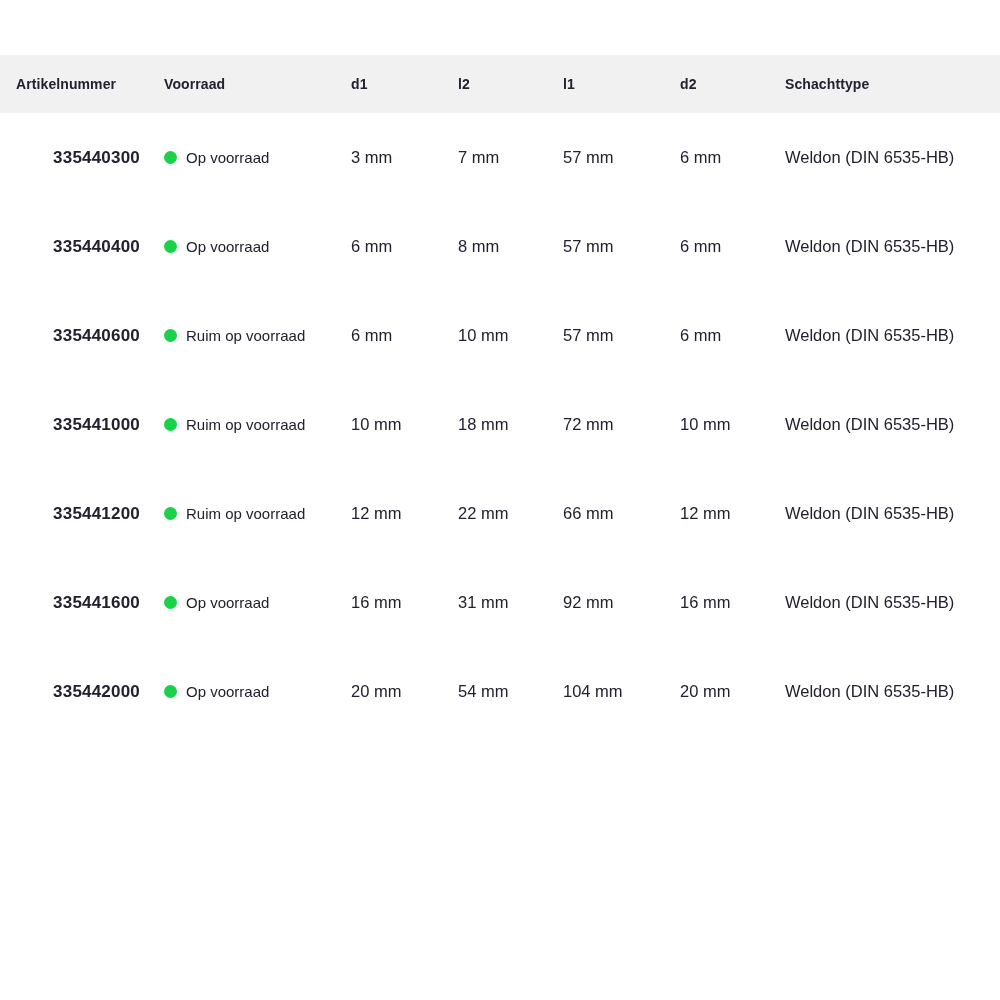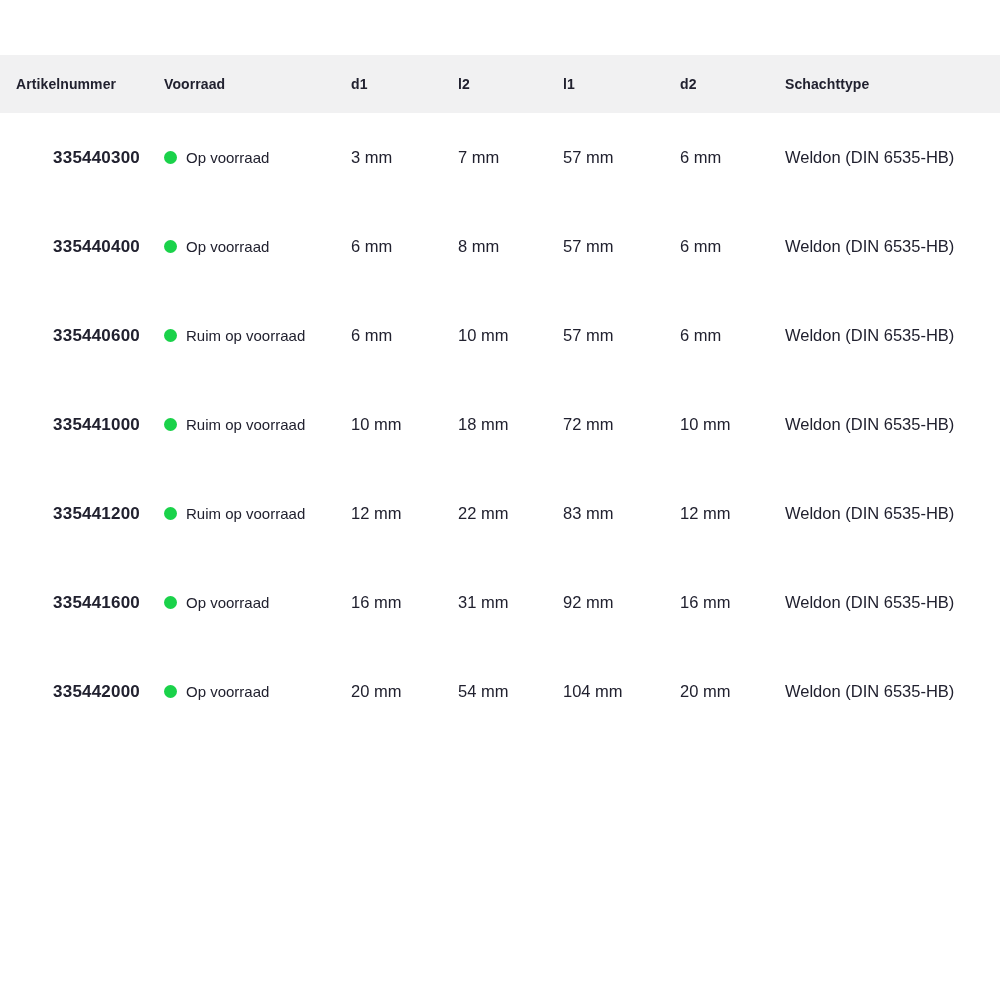--- a/index.html
+++ b/index.html
@@ -139,21 +139,21 @@
   <tr>
     <td class="artnr">335441200</td>
     <td>
       <span class="stock-wrap">
         <span class="dot"></span>
         <span class="stock-label">Ruim op voorraad</span>
       </span>
     </td>
     <td>12 mm</td>
     <td>22 mm</td>
-    <td>83 mm</td>
+    <td>66 mm</td>
     <td>12 mm</td>
     <td>Weldon (DIN 6535-HB)</td>
   </tr>
 
   <tr>
     <td class="artnr">335441600</td>
     <td>
       <span class="stock-wrap">
         <span class="dot"></span>
         <span class="stock-label">Op voorraad</span>

